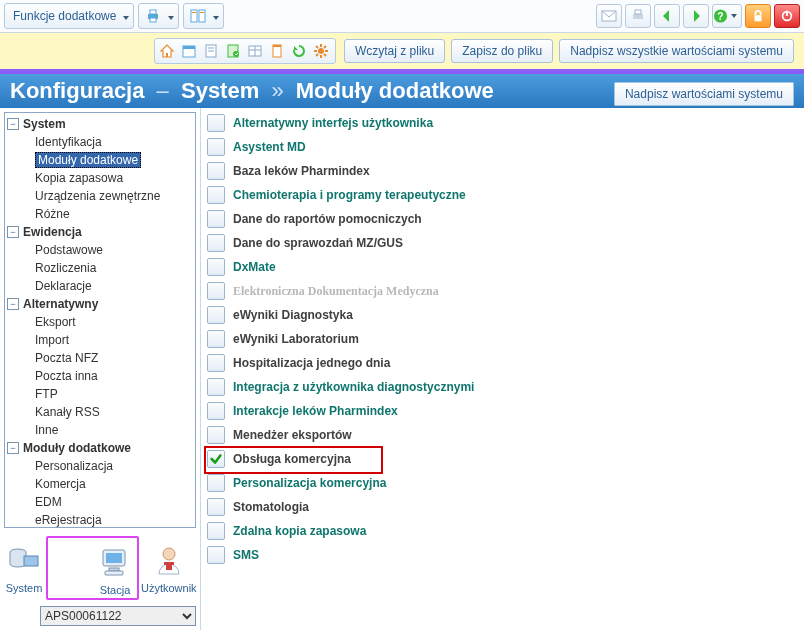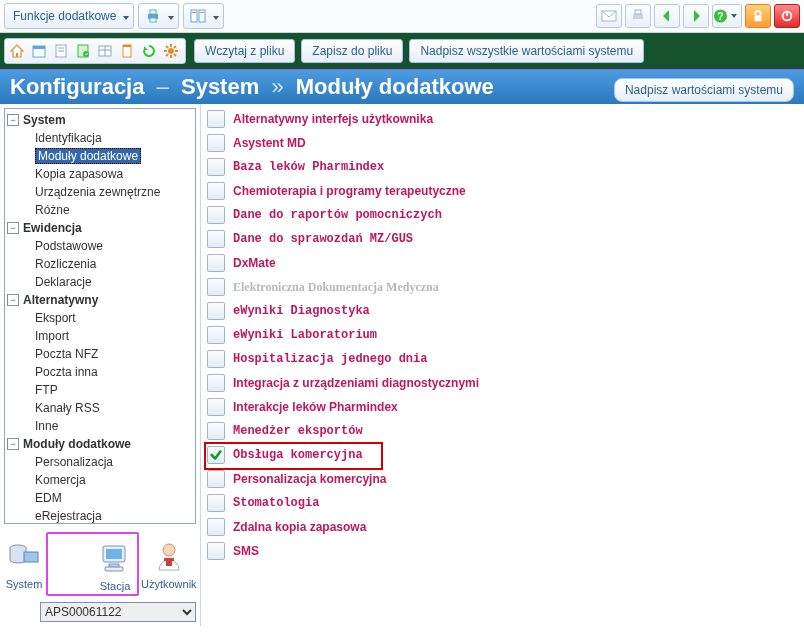--- a/index.html
+++ b/index.html
@@ -68,23 +68,24 @@
     position: relative;
   }
   .tb-square.orange { background: linear-gradient(#ffcf7a, #ff9b2b); border-color:#e0861a; }
   .tb-square.red    { background: linear-gradient(#ff8a8a, #e22b2b); border-color:#b51f1f; }
 
   
   .toolbar-2 {
     display: flex;
     align-items: center;
     padding: 3px 4px;
-    border-bottom: 1px solid #8b5cf6;
-    background: #14532d;
+    border-bottom: 5px solid #8b5cf6;
+    background: #fef9c3;
     height: 30px;
+    justify-content: flex-end;
   }
   .icon-strip {
     display: flex;
     align-items: center;
     border: 1px solid #b6c9de;
     border-radius: 3px;
     background: linear-gradient(#fdfefe, #e9f1f9);
     height: 24px;
     padding: 0 2px;
     margin-right: 8px;
@@ -112,21 +113,21 @@
     color: #fff;
     height: 34px;
     padding: 0 10px;
   }
   .bc-title { font-size: 22px; font-weight: bold; }
   .bc-sep   { font-weight: normal; margin: 0 6px; color: #cfe3f5; }
   .bc-btn {
     border: 1px solid #a2c7e6;
     color: #2c5f93;
     background: linear-gradient(#ffffff, #e6eef8);
-    border-radius: 8px;
+    border-radius: 1px;
     height: 22px; line-height: 22px;
     padding: 0 10px;
     cursor: pointer;
     margin-top: 6px;
   }
 
   
   .main {
     display: flex;
     align-items: stretch;
@@ -234,22 +235,22 @@
     width: 16px; height: 16px;
     border: 1px solid #9eb4cc;
     border-radius: 2px;
     background: linear-gradient(#fafcfe, #e3ecf5);
     margin-right: 8px;
     display: flex; align-items: center; justify-content: center;
   }
   .mod-check.checked svg { display:block; }
   .mod-check svg { display:none; width:14px; height:14px; }
   .mod-label { font-size: 12px; font-weight: bold; }
-  .mod-label.gray  { color: #be185d; }
-  .mod-label.green { color: #be185d; font-family: Liberation Mono, monospace; }
+  .mod-label.gray  { color: #0f766e; }
+  .mod-label.green { color: #404040; }
   .mod-label.lightgray { color: #b8b8b8; font-family: Liberation Serif, serif; }
   .mod-highlight {
     position: absolute;
     left: -3px; top: -2px;
     width: 175px; height: 24px;
     border: 2px solid #d40000;
     pointer-events: none;
   }
 
   
@@ -648,21 +649,21 @@
       <div class="mod-row">
         <div class="mod-check"></div>
         <span class="mod-label green">eWyniki Laboratorium</span>
       </div>
       <div class="mod-row">
         <div class="mod-check"></div>
         <span class="mod-label green">Hospitalizacja jednego dnia</span>
       </div>
       <div class="mod-row">
         <div class="mod-check"></div>
-        <span class="mod-label gray">Integracja z urządzeniami diagnostycznymi</span>
+        <span class="mod-label gray">Integracja z użytkownika diagnostycznymi</span>
       </div>
       <div class="mod-row">
         <div class="mod-check"></div>
         <span class="mod-label gray">Interakcje leków Pharmindex</span>
       </div>
       <div class="mod-row">
         <div class="mod-check"></div>
         <span class="mod-label green">Menedżer eksportów</span>
       </div>
       <div class="mod-row">

